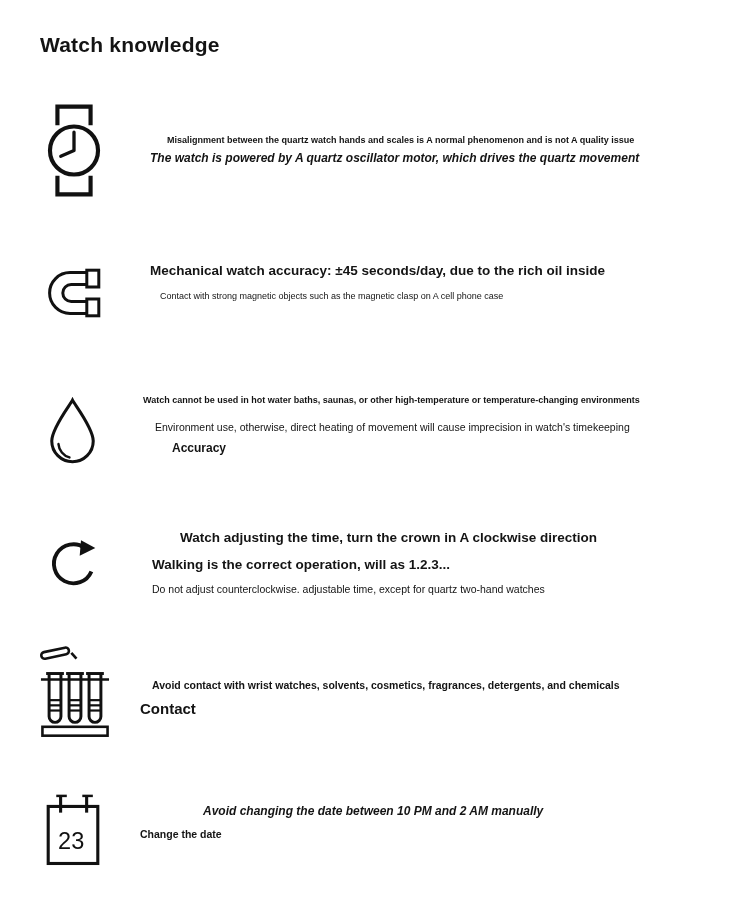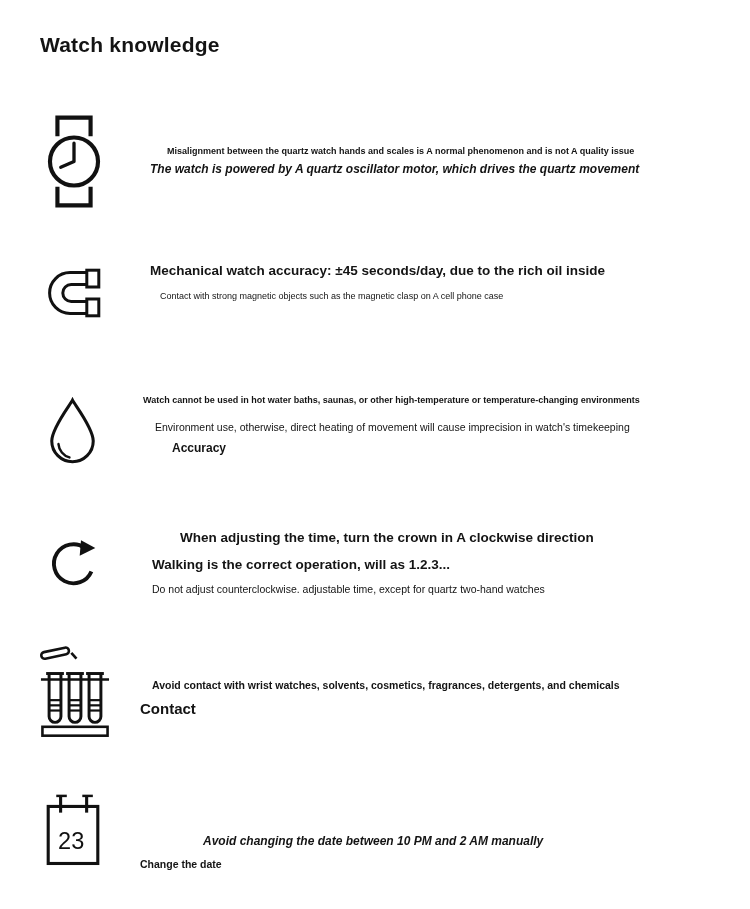--- a/index.html
+++ b/index.html
@@ -5,21 +5,21 @@
   * { margin:0; padding:0; box-sizing:border-box; }
   html,body { background:#ffffff; }
   body {
     width:750px; height:909px; position:relative; overflow:hidden;
     font-family:"Liberation Sans", sans-serif; color:#141414;
   }
   .page { position:relative; width:750px; height:909px; background:#fff; }
   .title { position:absolute; left:40px; top:33px; font-size:21px; font-weight:700; letter-spacing:.2px; }
 
   .section { position:absolute; left:0; width:750px; }
-  .s1 { top:113px; height:110px; }
+  .s1 { top:102px; height:110px; }
   .s2 { top:260px; height:80px; }
   .s3 { top:383px; height:100px;padding-left:24px; }
   .s4 { top:523px; height:85px; }
   .s5 { top:645px; height:105px; }
   .s6 { top:790px; height:90px; }
 
   .icon { position:absolute; top:0; display:block; line-height:0; }
   .icon svg { display:block; }
   .s1 .icon { left:45px; }
   .s2 .icon { left:45px; top:3px; }
@@ -27,21 +27,21 @@
   .s4 .icon { left:42px; top:2px; }
   .s5 .icon { left:38px; }
   .s6 .icon { left:42px; }
 
   .lines { position:absolute; left:140px; right:6px; }
   .s1 .lines { top:33px; }
   .s2 .lines { top:3px; }
   .s3 .lines { top:12px; }
   .s4 .lines { top:7px; }
   .s5 .lines { top:34px; }
-  .s6 .lines { top:44px; }
+  .s6 .lines { top:14px; }
 
   p { white-space:nowrap; line-height:1.25; color:#141414; }
   .b { font-weight:700; } .n { font-weight:400; }
   .t-xs { font-size:9px; }
   .t-s  { font-size:10.5px; }
   .t-m  { font-size:12px;font-style:italic; }
   .t-l  { font-size:13.5px; }
   .t-h  { font-size:12px; }
   .t-xl { font-size:15px; }
 
@@ -105,21 +105,21 @@
   </section>
 
   <section class="section s4">
     <span class="icon">
       <svg width="65" height="72" viewBox="0 0 100 100" fill="none" stroke="#111" stroke-width="6">
         <path d="M76,66 A30,30 0 1 1 66,30"></path>
         <polygon points="60,18 82,30 58,42" fill="#111" stroke="none"></polygon>
       </svg>
     </span>
     <div class="lines">
-      <p class="t-l b ml40">When adjusting the time, turn the crown in A clockwise direction</p>
+      <p class="t-l b ml40">Watch adjusting the time, turn the crown in A clockwise direction</p>
       <p class="t-l b ml12 mt10">Walking is the correct operation, will as 1.2.3...</p>
       <p class="t-s n ml12 mt9">Do not adjust counterclockwise. adjustable time, except for quartz two-hand watches</p>
     </div>
   </section>
 
   <section class="section s5">
     <span class="icon">
       <svg width="74" height="97" viewBox="0 0 100 130" fill="none" stroke="#111" stroke-width="4">
         <rect x="4" y="6" width="38" height="9" rx="4.5" transform="rotate(-12 23 10)" stroke-width="3.5"></rect>
         <line x1="45" y1="10" x2="52" y2="18" stroke-width="3.5"></line>

